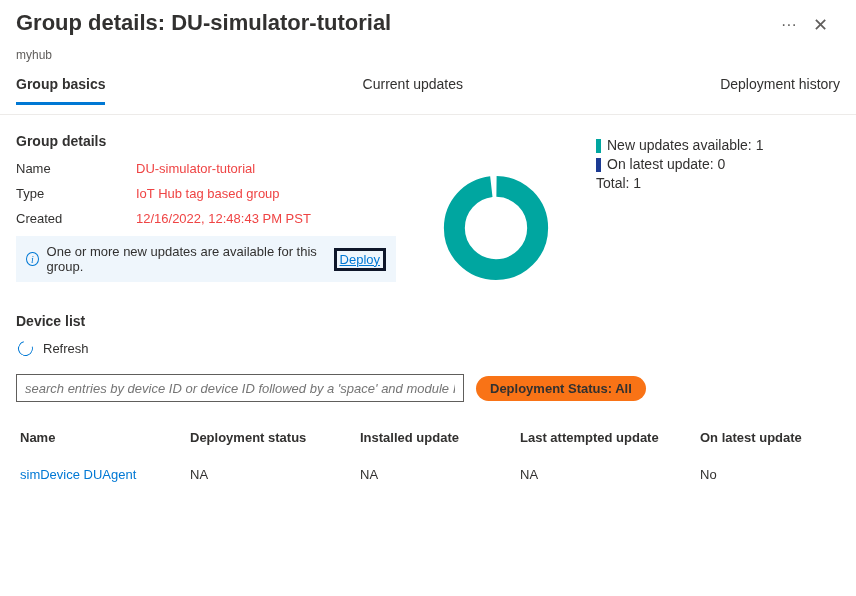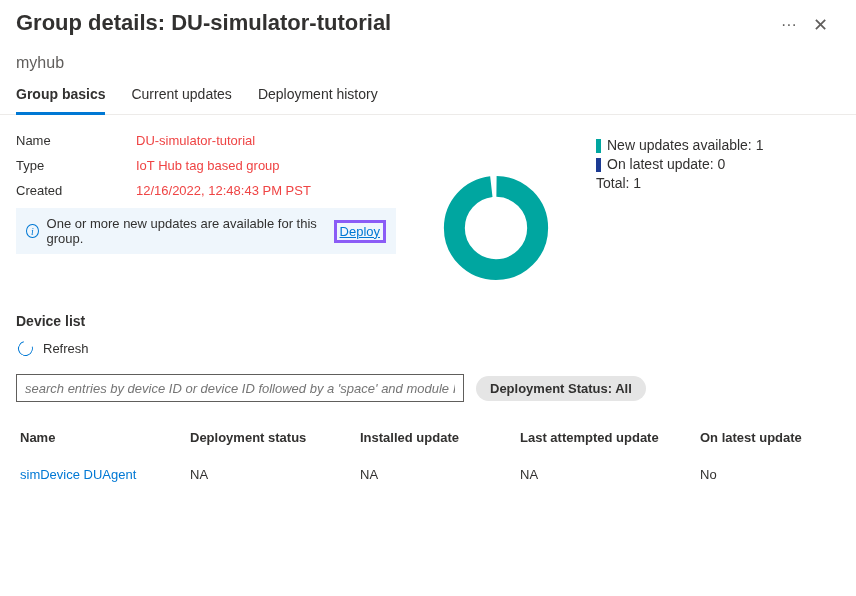--- a/index.html
+++ b/index.html
@@ -2,45 +2,45 @@
 <html><head>
   <meta charset="utf-8">
   <style>
     * { box-sizing: border-box; margin: 0; padding: 0; }
     body { font-family: "Segoe UI", Arial, sans-serif; color: #323130; background: #fff; width: 856px; }
     .header { display: flex; align-items: flex-start; padding: 10px 20px 0 16px; }
     .header-left { flex: 1; }
     .title { font-size: 22px; font-weight: 600; color: #323130; }
     .ellipsis { font-size: 16px; color: #605e5c; padding: 6px 8px; cursor: pointer; }
     .close-btn { font-size: 18px; color: #605e5c; padding: 4px 8px; cursor: pointer; font-weight: 300; }
-    .subtitle { font-size: 16px; color: #605e5c; margin-top: 18px; }
-    .tabs { display: flex; gap: 26px; padding: 14px 16px 0 16px; border-bottom: 1px solid #edebe9; }
+    .subtitle { font-size: 12px; color: #605e5c; margin-top: 12px; }
+    .tabs { display: flex; gap: 10px; padding: 14px 16px 10px 16px; border-bottom: 1px solid #edebe9; justify-content: space-between; }
     .tab { font-size: 14px; padding-bottom: 10px; cursor: pointer; color: #323130; }
     .tab.active { font-weight: 600; border-bottom: 3px solid #0078d4; margin-bottom: -1px; }
     .content { display: flex; padding: 18px 16px 0 16px; }
     .left-col { flex: 0 0 380px; }
     .section-title { font-size: 14px; font-weight: 600; margin-bottom: 12px; }
     .detail-row { display: flex; font-size: 13px; margin-bottom: 10px; }
     .detail-label { width: 120px; color: #323130; }
     .detail-value { color: #ef4444; }
     .info-banner { display: flex; align-items: center; background: #eff6fc; padding: 8px 10px; font-size: 13px; margin-top: 6px; }
     .info-icon { width: 14px; height: 14px; border: 1px solid #0078d4; border-radius: 50%; color: #0078d4; font-size: 10px; display: flex; align-items: center; justify-content: center; margin-right: 8px; font-style: italic; font-family: serif; }
-    .deploy-box { border: 3px solid #8b5cf6; padding: 1px 3px; margin-left: 14px; display: inline-block; }
+    .deploy-box { border: 3px solid #0f172a; padding: 1px 3px; margin-left: 14px; display: inline-block; }
     .deploy-link { color: #0078d4; text-decoration: underline; font-size: 13px; cursor: pointer; }
     .chart-col { flex: 0 0 200px; display: flex; justify-content: center; align-items: flex-start; padding-top: 40px; }
     .donut { width: 110px; height: 110px; }
     .legend-col { flex: 1; padding-top: 4px; }
     .legend-item { display: flex; align-items: flex-end; font-size: 14px; margin-bottom: 3px; }
     .legend-swatch { width: 5px; height: 14px; margin-right: 6px; }
     .device-section { padding: 30px 28px 0 16px; }
     .refresh { display: flex; align-items: center; gap: 10px; font-size: 13px; color: #323130; cursor: pointer; margin: 12px 0 18px 2px; }
     .refresh-icon { width: 15px; height: 15px; border: 1.5px solid #0078d4; border-radius: 50%; border-top-color: transparent; transform: rotate(30deg); position: relative; }
     .filter-row { display: flex; gap: 12px; align-items: center; margin-bottom: 20px; }
     .search-box { flex: 0 0 448px; border: 1px solid #605e5c; padding: 5px 8px; font-size: 13px; font-style: italic; color: #605e5c; height: 28px; background: #fff; }
-    .status-pill { background: #e5e5e5; border-radius: 14px; padding: 5px 14px; font-size: 13px; font-weight: 600; color: #323130; }
+    .status-pill { background: #f97316; border-radius: 14px; padding: 5px 14px; font-size: 13px; font-weight: 600; color: #323130; }
     .table { width: 100%; font-size: 13px; }
     .table-header { display: flex; font-weight: 600; padding: 8px 4px; }
     .table-row { display: flex; padding: 14px 4px; justify-content: flex-end; }
     .col-name { flex: 0 0 170px; }
     .col-dep { flex: 0 0 170px; }
     .col-inst { flex: 0 0 160px; }
     .col-last { flex: 0 0 180px; }
     .col-latest { flex: 1; }
     .link { color: #0078d4; cursor: pointer; }
   </style>
@@ -57,20 +57,21 @@
 </div>
 
 <div class="tabs">
   <div class="tab active">Group basics</div>
   <div class="tab">Current updates</div>
   <div class="tab">Deployment history</div>
 </div>
 
 <div class="content">
   <div class="left-col">
+    <div class="section-title">Group details</div>
     <div class="detail-row">
       <div class="detail-label">Name</div>
       <div class="detail-value">DU-simulator-tutorial</div>
     </div>
     <div class="detail-row">
       <div class="detail-label">Type</div>
       <div class="detail-value">IoT Hub tag based group</div>
     </div>
     <div class="detail-row">
       <div class="detail-label">Created</div>

